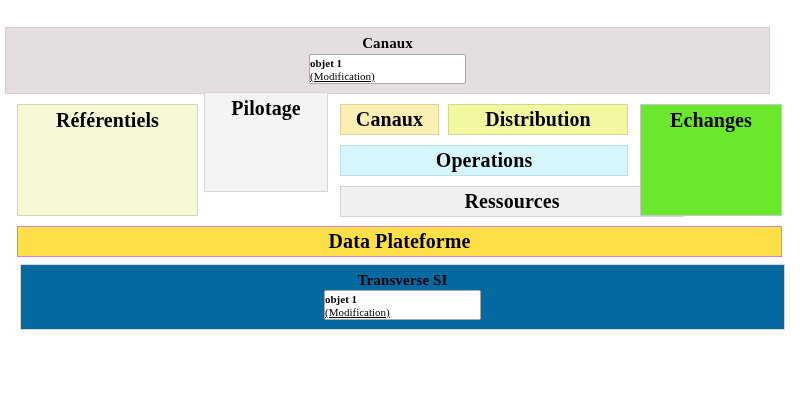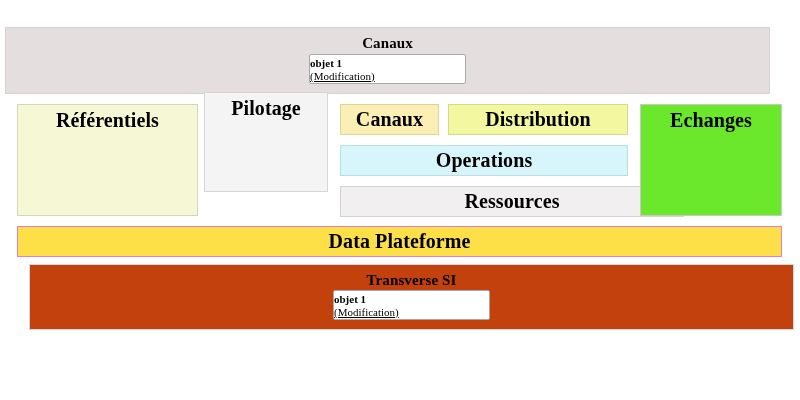--- a/index.html
+++ b/index.html
@@ -44,25 +44,25 @@
   
   #canaux {
     left: 5px;
     top: 27px;
     width: 765px;
     height: 67px;
     background: #e5dede;
     border-color: #d8cfcf;
   }
   #transverse {
-    left: 29px;
+    left: 20px;
     top: 264px;
     width: 765px;
     height: 66px;
-    background: #c2410c;
+    background: #0369a1;
     border-color: #d6d6d6;
   }
 
   
   .obj-card {
     position: absolute;
     box-sizing: border-box;
     width: 157px;
     height: 30px;
     background: #ffffff;

